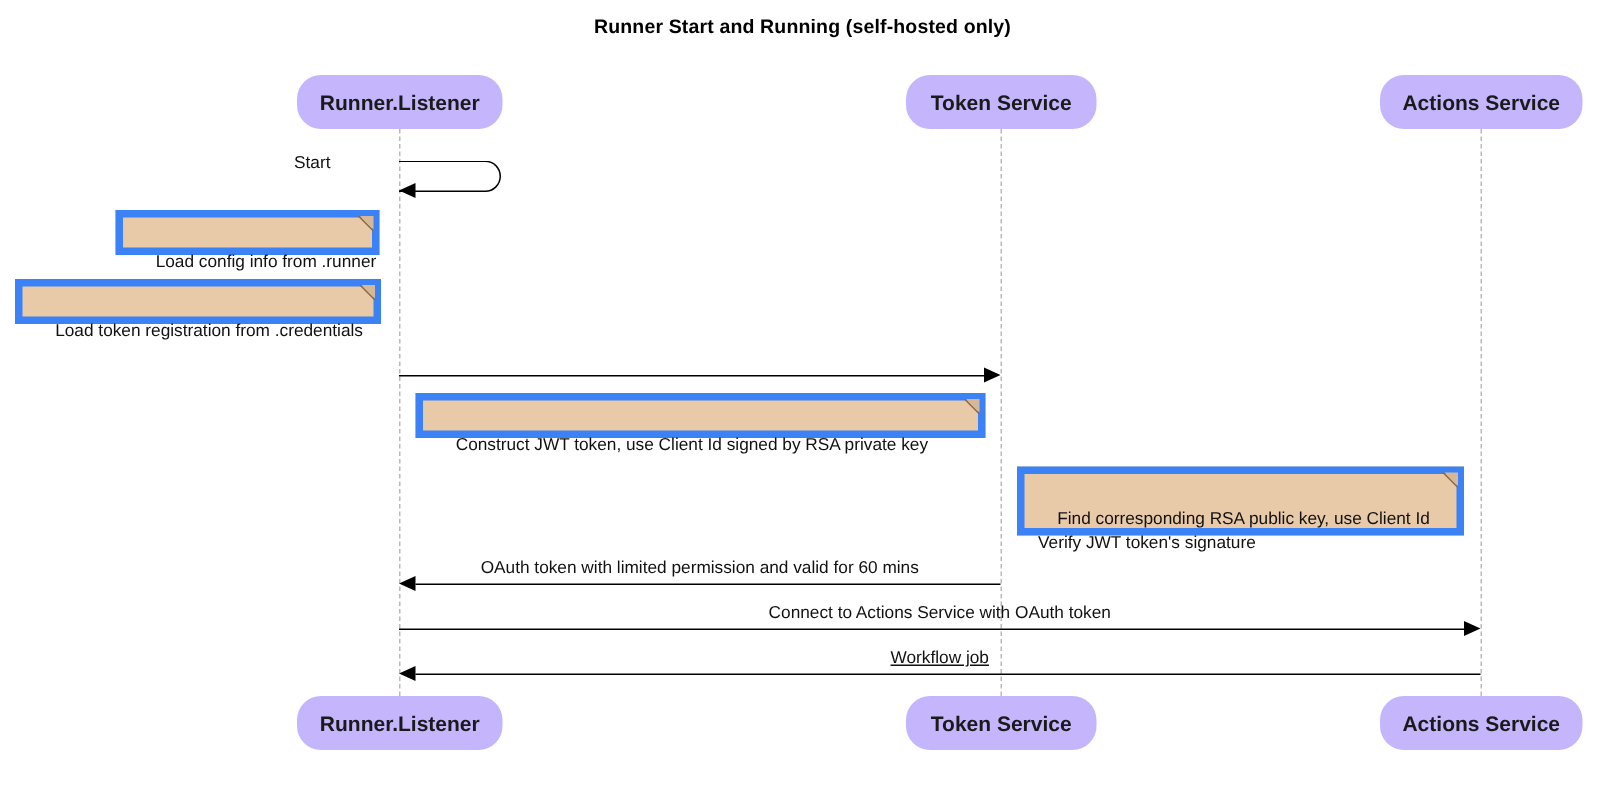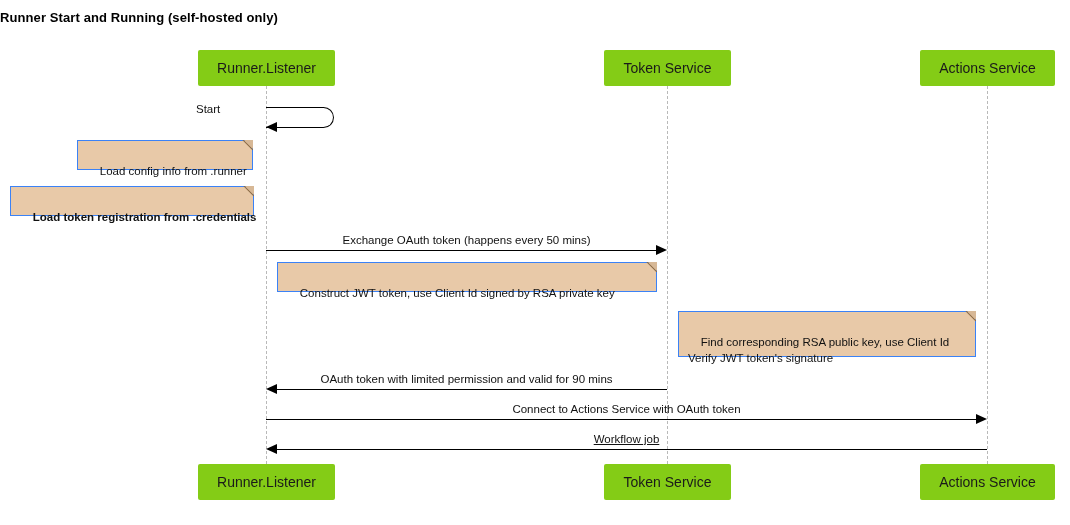--- a/index.html
+++ b/index.html
@@ -17,49 +17,51 @@
   #diagram {
     position: relative;
     width: 1070px;
     height: 525px;
   }
   .title {
     position: absolute;
     left: 0;
     top: 10px;
     width: 1070px;
+    text-align: center;
     font-size: 13px;
     font-weight: bold;
     color: #000;
     letter-spacing: 0.1px;
   }
   
   .lifeline {
     position: absolute;
     width: 0;
     border-left: 1px dashed #b9b9b9;
   }
   
   .participant {
     position: absolute;
     height: 36px;
-    border-radius: 2px;
-    background: #84cc16;
+    border-radius: 16px;
+    background: #c4b5fd;
     display: flex;
     align-items: center;
     justify-content: center;
     font-size: 14px;
     color: #1a1a1a;
     box-sizing: border-box;
+    font-weight: bold;
   }
   
   .note {
     position: absolute;
     background: #e8c9a8;
-    border: 1px solid #3b82f6;
+    border: 5px solid #3b82f6;
     box-sizing: border-box;
     font-size: 11.5px;
     line-height: 16px;
     color: #111;
     padding: 6px 9px 6px 9px;
     white-space: pre;
   }
   .note .fold {
     position: absolute;
     top: -1px;
@@ -146,44 +148,43 @@
   <div class="msg-label" style="left:196px; top:103px; width:60px; text-align:left;">Start</div>
   <div class="self-loop" style="left:266px; top:107px; width:68px; height:21px;"></div>
   <div class="arrow-head left" style="left:266px; top:122px;"></div>
 
   <div class="note" style="left:77px; top:140px; width:176px; height:30px;">
     <span>Load config info from .runner</span>
     <span class="fold"></span>
     <span class="fold-edge"></span>
   </div>
 
-  <div class="note" style="left:10px; top:186px; width:244px; height:30px;font-weight:bold;">
+  <div class="note" style="left:10px; top:186px; width:244px; height:30px;">
     <span>Load token registration from .credentials</span>
     <span class="fold"></span>
     <span class="fold-edge"></span>
   </div>
 
-  <div class="msg-label" style="left:266px; top:234px; width:401px;">Exchange OAuth token (happens every 50 mins)</div>
   <div class="msg-line" style="left:266px; top:250px; width:390px;"></div>
   <div class="arrow-head right" style="left:656px; top:245px;"></div>
 
   <div class="note" style="left:678px; top:311px; width:298px; height:46px;">
     <span>Find corresponding RSA public key, use Client Id
 Verify JWT token's signature</span>
     <span class="fold"></span>
     <span class="fold-edge"></span>
   </div>
 
   <div class="note" style="left:277px; top:262px; width:380px; height:30px;">
     <span>Construct JWT token, use Client Id signed by RSA private key</span>
     <span class="fold"></span>
     <span class="fold-edge"></span>
   </div>
 
-  <div class="msg-label" style="left:266px; top:373px; width:401px;">OAuth token with limited permission and valid for 90 mins</div>
+  <div class="msg-label" style="left:266px; top:373px; width:401px;">OAuth token with limited permission and valid for 60 mins</div>
   <div class="msg-line" style="left:277px; top:389px; width:390px;"></div>
   <div class="arrow-head left" style="left:266px; top:384px;"></div>
 
   <div class="msg-label" style="left:266px; top:403px; width:721px;text-align:center;">Connect to Actions Service with OAuth token</div>
   <div class="msg-line" style="left:266px; top:419px; width:710px;"></div>
   <div class="arrow-head right" style="left:976px; top:414px;"></div>
 
   <div class="msg-label" style="left:266px; top:433px; width:721px;text-decoration:underline;">Workflow job</div>
   <div class="msg-line" style="left:277px; top:449px; width:710px;"></div>
   <div class="arrow-head left" style="left:266px; top:444px;"></div>

